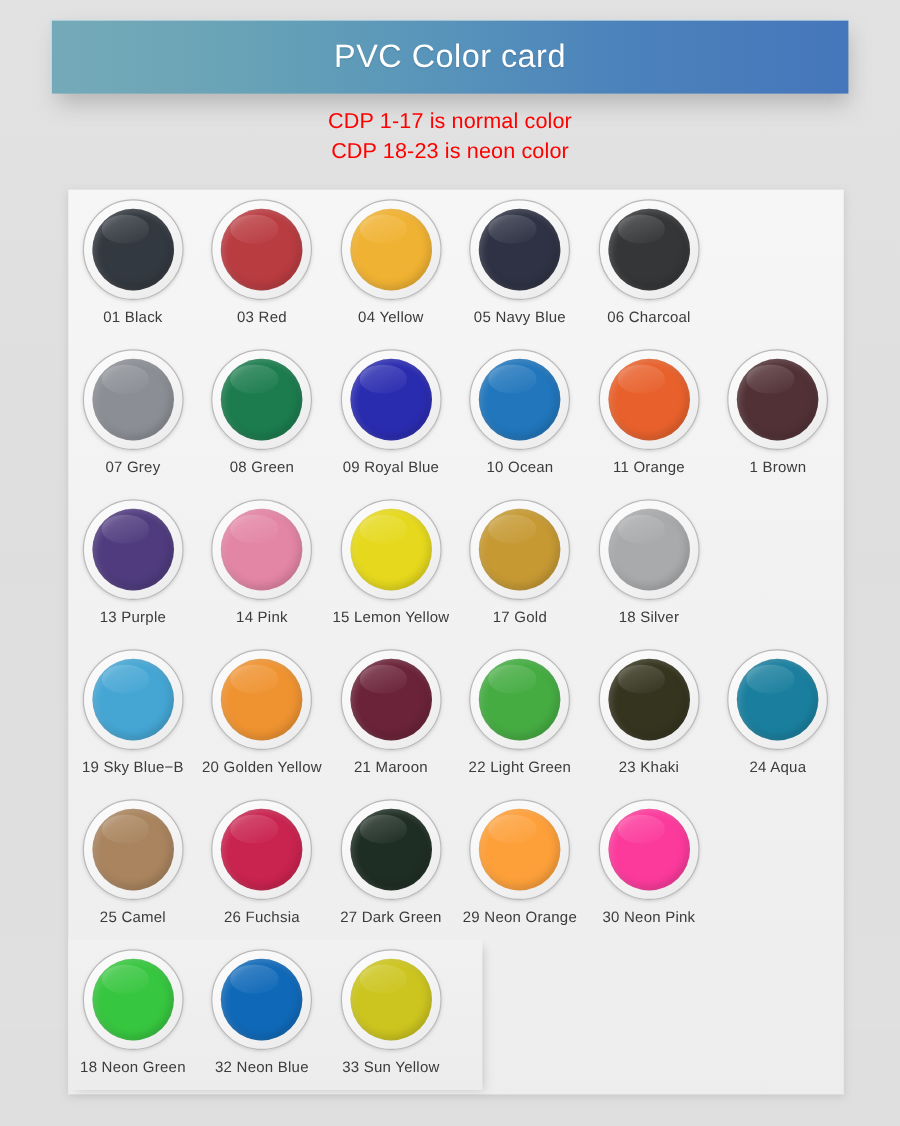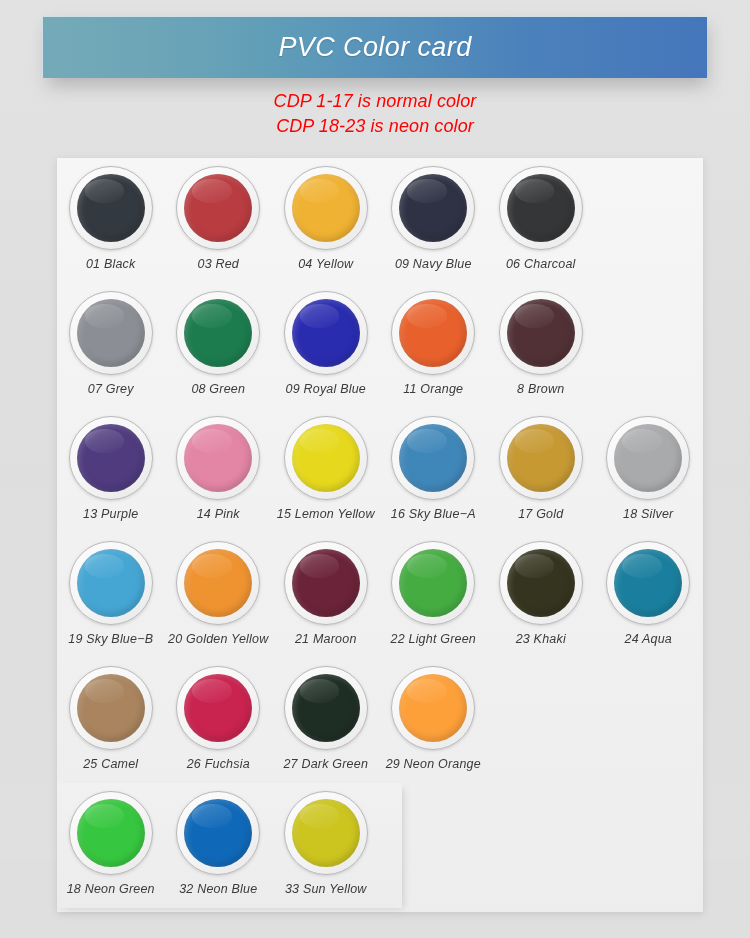--- a/index.html
+++ b/index.html
@@ -12,21 +12,20 @@
     background: #dfdfdf;
     font-family: "Liberation Sans", sans-serif;
     overflow: hidden;
     position: relative;
   }
   #page {
     position: relative;
     width: 750px;
     height: 858px;
     background: linear-gradient(180deg,#e2e2e2 0%, #dedede 55%, #e0e0e0 100%);
-    font-style: italic;
   }
 
   
   .banner-wrap {
     position: absolute;
     left: 42px;
     top: 16px;
     width: 665px;
     height: 62px;
   }
@@ -194,21 +193,21 @@
         <div class="swatch">
           <div class="ring">
             <div class="disc" style="background: rgb(240, 178, 50);"></div>
           </div>
           <div class="label">04 Yellow</div>
         </div>
         <div class="swatch">
           <div class="ring">
             <div class="disc" style="background: rgb(47, 50, 68);"></div>
           </div>
-          <div class="label">09 Navy Blue</div>
+          <div class="label">05 Navy Blue</div>
         </div>
         <div class="swatch">
           <div class="ring">
             <div class="disc" style="background: rgb(52, 54, 56);"></div>
           </div>
           <div class="label">06 Charcoal</div>
         </div>
       </div>
       <div class="row">
         <div class="swatch">
@@ -224,29 +223,35 @@
           <div class="label">08 Green</div>
         </div>
         <div class="swatch">
           <div class="ring">
             <div class="disc" style="background: rgb(42, 44, 176);"></div>
           </div>
           <div class="label">09 Royal Blue</div>
         </div>
         <div class="swatch">
           <div class="ring">
+            <div class="disc" style="background: rgb(33, 118, 188);"></div>
+          </div>
+          <div class="label">10 Ocean</div>
+        </div>
+        <div class="swatch">
+          <div class="ring">
             <div class="disc" style="background: rgb(232, 97, 44);"></div>
           </div>
           <div class="label">11 Orange</div>
         </div>
         <div class="swatch">
           <div class="ring">
             <div class="disc" style="background: rgb(81, 49, 54);"></div>
           </div>
-          <div class="label">8 Brown</div>
+          <div class="label">1 Brown</div>
         </div>
       </div>
       <div class="row">
         <div class="swatch">
           <div class="ring">
             <div class="disc" style="background: rgb(79, 59, 126);"></div>
           </div>
           <div class="label">13 Purple</div>
         </div>
         <div class="swatch">
@@ -256,26 +261,20 @@
           <div class="label">14 Pink</div>
         </div>
         <div class="swatch">
           <div class="ring">
             <div class="disc" style="background: rgb(230, 217, 29);"></div>
           </div>
           <div class="label">15 Lemon Yellow</div>
         </div>
         <div class="swatch">
           <div class="ring">
-            <div class="disc" style="background: rgb(64, 135, 185);"></div>
-          </div>
-          <div class="label">16 Sky Blue−A</div>
-        </div>
-        <div class="swatch">
-          <div class="ring">
             <div class="disc" style="background: rgb(198, 153, 51);"></div>
           </div>
           <div class="label">17 Gold</div>
         </div>
         <div class="swatch">
           <div class="ring">
             <div class="disc" style="background: rgb(169, 170, 172);"></div>
           </div>
           <div class="label">18 Silver</div>
         </div>
@@ -336,20 +335,26 @@
             <div class="disc" style="background: rgb(31, 46, 37);"></div>
           </div>
           <div class="label">27 Dark Green</div>
         </div>
         <div class="swatch">
           <div class="ring">
             <div class="disc" style="background: rgb(253, 160, 58);"></div>
           </div>
           <div class="label">29 Neon Orange</div>
         </div>
+        <div class="swatch">
+          <div class="ring">
+            <div class="disc" style="background: rgb(252, 58, 156);"></div>
+          </div>
+          <div class="label">30 Neon Pink</div>
+        </div>
       </div>
       <div class="row last">
         <div class="swatch">
           <div class="ring">
             <div class="disc" style="background: rgb(55, 198, 63);"></div>
           </div>
           <div class="label">18 Neon Green</div>
         </div>
         <div class="swatch">
           <div class="ring">

